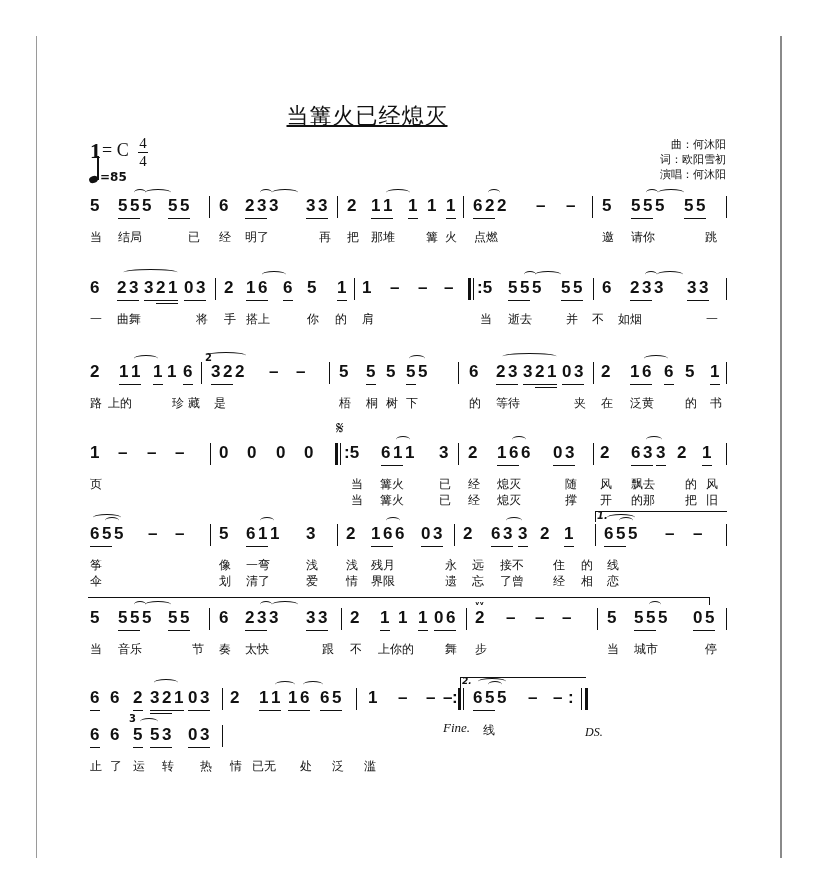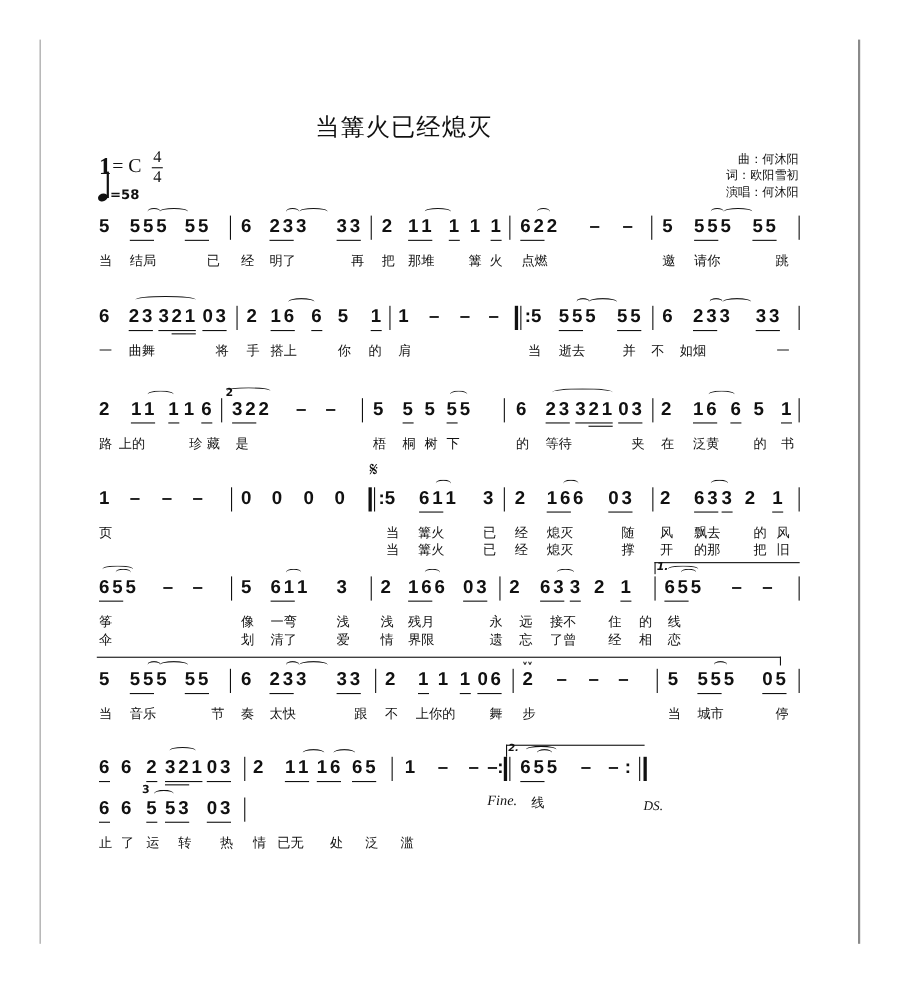--- a/index.html
+++ b/index.html
@@ -2,21 +2,21 @@
 <html><head>
 <meta charset="utf-8">
 <style>
   html, body { margin: 0; padding: 0; background: #ffffff; }
   body { width: 818px; height: 896px; position: relative; overflow: hidden;
          font-family: "DejaVu Sans", "Liberation Sans", sans-serif; color: #111; }
   .page-border-left { position: absolute; left: 36px; top: 36px; width: 1px; height: 822px; background: #9a9a9a; }
   .page-border-right { position: absolute; left: 780px; top: 36px; width: 2px; height: 822px; background: #8a8a8a; }
 
   .title { position: absolute; left: 0; width: 734px; top: 101px; text-align: center;
-           font-size: 22px; letter-spacing: 1px; color: #111; }
+           font-size: 22px; letter-spacing: 1px; color: #111; text-decoration: underline; }
 
   .key { position: absolute; left: 88px; top: 138px; width: 80px; height: 50px; }
   .key .one { position: absolute; left: 2px; top: 0; font-family: "Liberation Serif", serif; font-weight: bold; font-size: 22px; }
   .key .stem { position: absolute; left: 9px; top: 18px; width: 2px; height: 24px; background: #111; }
   .key .notehead { position: absolute; left: 1px; top: 38px; width: 9px; height: 7px; border-radius: 50%; background: #111; transform: rotate(-20deg); }
   .key .eq { position: absolute; left: 14px; top: 2px; font-family: "Liberation Serif", serif; font-size: 18px; }
   .key .ts { position: absolute; left: 50px; top: -2px; font-family: "Liberation Serif", serif; font-size: 15px; line-height: 15px; text-align: center; }
   .key .ts .line { height: 1px; background: #111; width: 10px; margin: 1px 0; }
   .key .tempo { position: absolute; left: 12px; top: 32px; font-size: 12px; font-weight: bold; }
 
@@ -46,21 +46,21 @@
 <div class="key">
   <span class="one">1</span>
   <span class="eq">= C</span>
   <span class="ts">
     <div>4</div>
     <div class="line"></div>
     <div>4</div>
   </span>
   <span class="stem"></span>
   <span class="notehead"></span>
-  <span class="tempo">=58</span>
+  <span class="tempo">=85</span>
 </div>
 
 <div class="credits">
   <div>曲：何沐阳</div>
   <div>词：欧阳雪初</div>
   <div>演唱：何沐阳</div>
 </div>
 
 <div class="row" style="top:196px;">
   <div class="notes">

